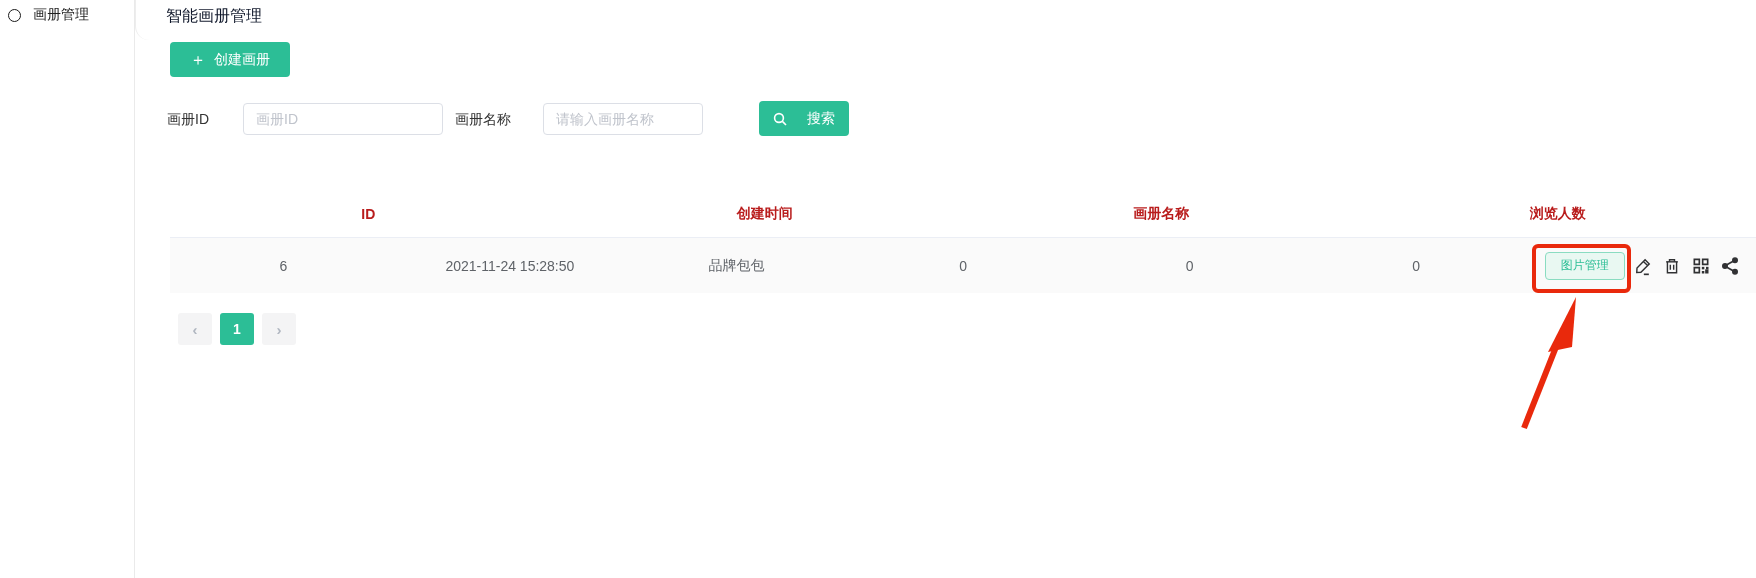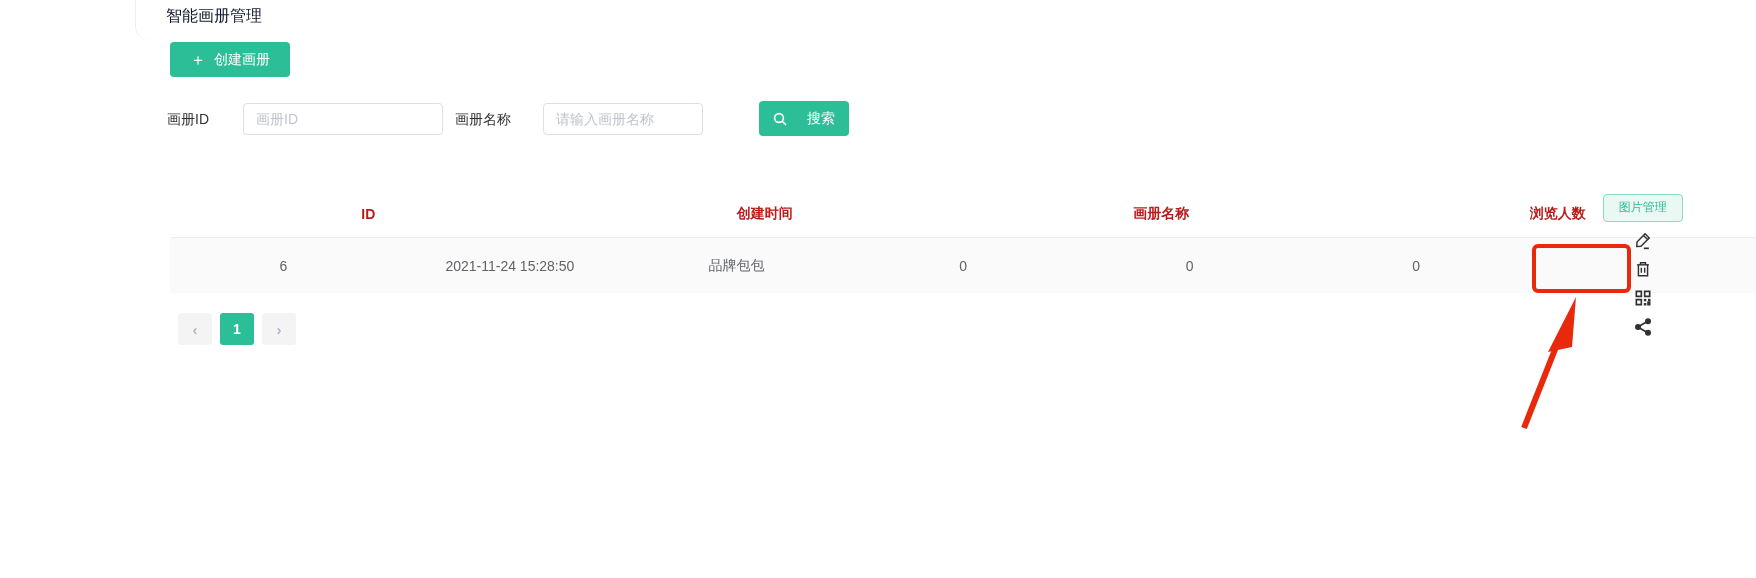--- a/index.html
+++ b/index.html
@@ -38,21 +38,21 @@
     background:var(--accent); color:#fff; border:none; border-radius:4px; font-size:14px;
     display:flex; align-items:center; justify-content:center; gap:20px; cursor:pointer; }
 
   
   .table { position:absolute; left:170px; top:190px; width:1586px; }
   .t-head { display:flex; height:48px; align-items:center; border-bottom:1px solid #ebeef5; }
   .t-head .cell { color:#b91c1c; font-weight:bold; }
   .cell { flex:1 1 0; text-align:center; font-size:14px; }
   .t-row { display:flex; height:55px; align-items:center; background:#fafafa; }
   .t-row .cell { color:#5f6368; }
-  .actions { display:flex; align-items:center; justify-content:center; gap:7px;flex-direction:column; }
+  .actions { display:flex; align-items:center; justify-content:center; gap:7px; }
   .btn-mini { width:80px; height:28px; background:#e9f8f2; border:1px solid #8adcc1;
     border-radius:4px; color:var(--accent); font-size:12px; cursor:pointer; }
   .act-ic { width:22px; height:22px; display:inline-flex; align-items:center;
     justify-content:center; cursor:pointer; color:#303133; }
   .act-ic svg { display:block; }
 
   
   .pager { position:absolute; left:178px; top:313px; display:flex; gap:8px; }
   .pg-btn { width:34px; height:32px; border:none; border-radius:3px; background:#f4f4f5;
     color:#b1b7c1; font-size:15px; font-weight:bold; cursor:pointer;
@@ -63,20 +63,26 @@
   .anno-box { position:absolute; left:1532px; top:244px; width:99px; height:49px;
     border:4px solid var(--red); border-radius:6px; pointer-events:none; }
   .anno-arrow { position:absolute; left:0; top:0; width:1756px; height:578px;
     pointer-events:none; }
 </style>
 </head>
 <body>
 
 <div class="stage">
 
+  <aside class="sidebar">
+    <div class="menu-item">
+      <span class="radio-ic"></span>
+      <span class="menu-label">画册管理</span>
+    </div>
+  </aside>
   <div class="corner-shadow"></div>
 
   <h1 class="page-title">智能画册管理</h1>
 
   <button class="btn-create">
     <span class="plus-ic">＋</span>
     <span>创建画册</span>
   </button>
 
   <label class="search-label lbl-id">画册ID</label>

